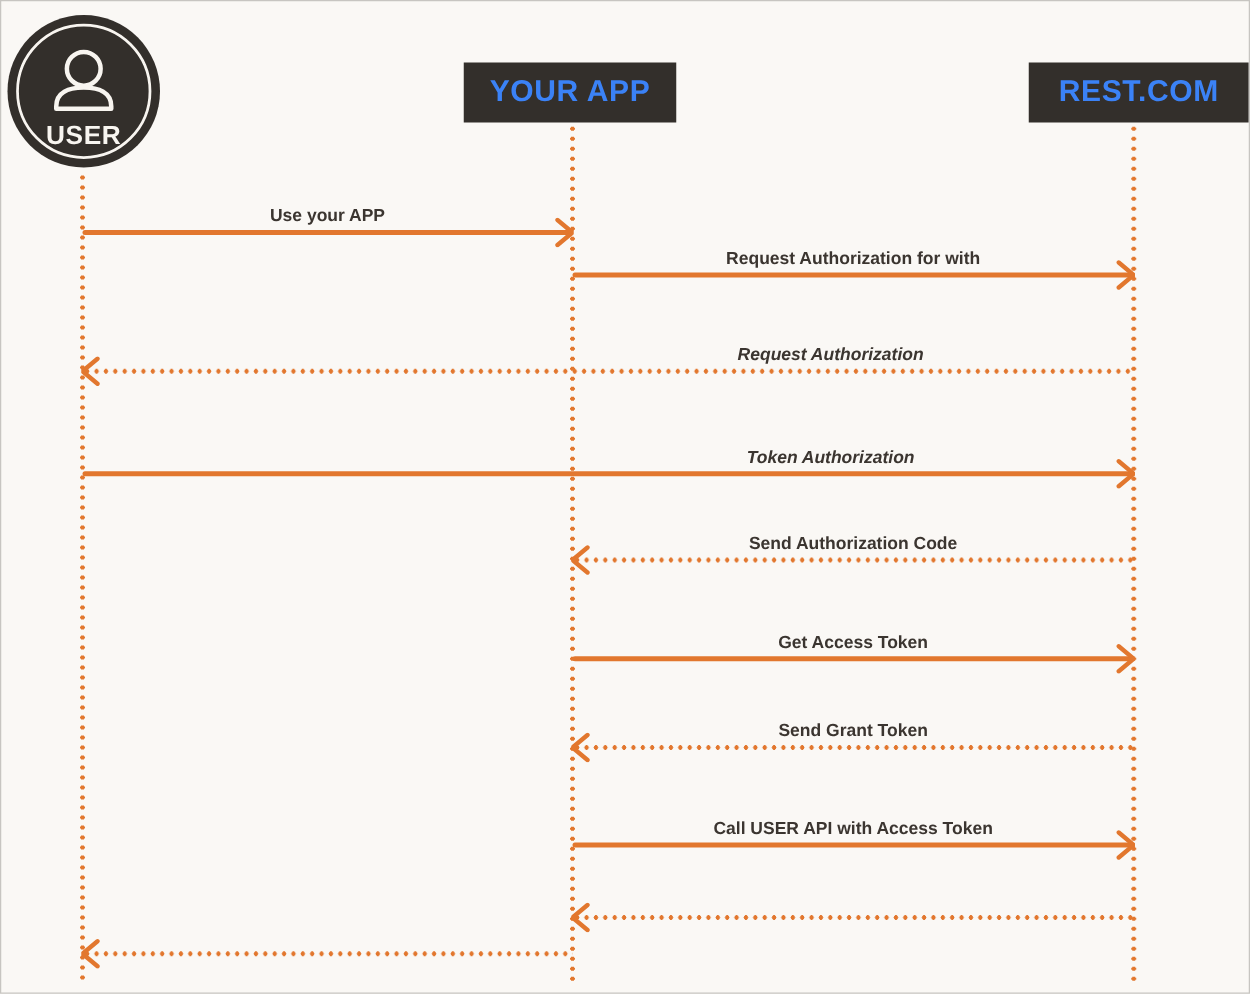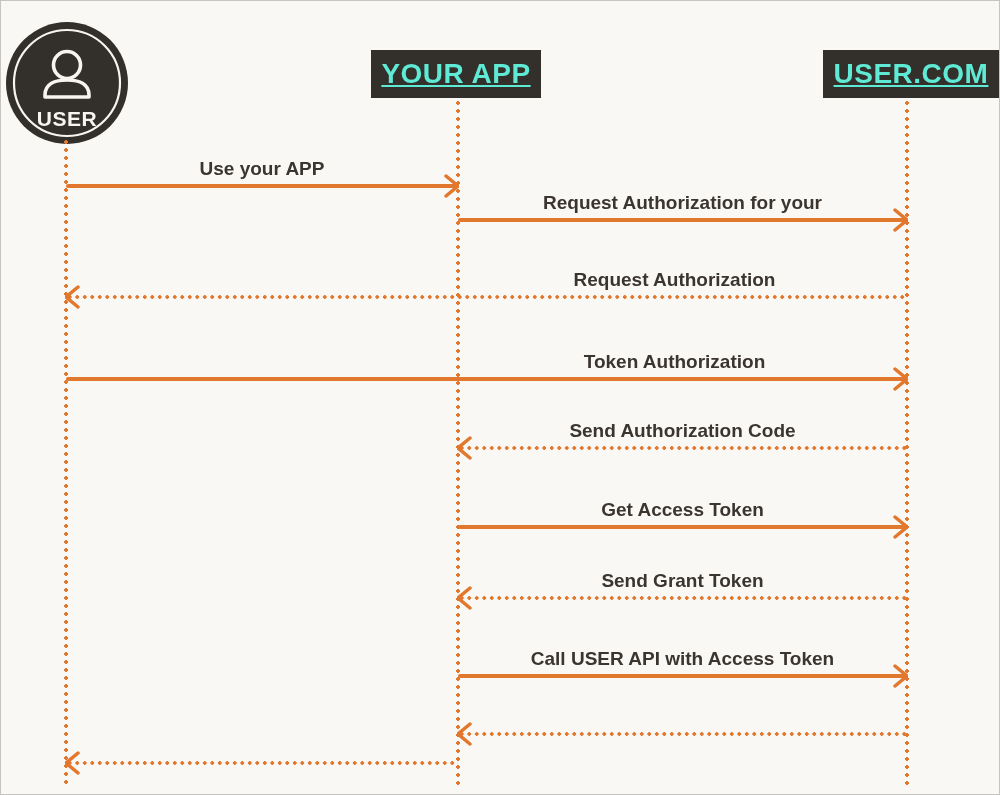--- a/index.html
+++ b/index.html
@@ -13,33 +13,32 @@
     border: 1px solid #c7c5c1;
     overflow: hidden;
   }
 
   
   .actor-box {
     position: absolute;
     top: 49px;
     height: 48px;
     background: #332f2b;
-    color: #5eead4;
+    color: #3b82f6;
     display: flex;
     align-items: center;
     justify-content: center;
-    font-size: 28px;
+    font-size: 24px;
     font-weight: 700;
     letter-spacing: 0.5px;
-    text-decoration: underline;
   }
   .actor-circle {
     position: absolute;
     left: 4px;
-    top: 20px;
+    top: 10px;
     width: 124px;
     height: 124px;
   }
   .actor-circle .circle-label {
     position: absolute;
     left: 0;
     top: 86px;
     width: 100%;
     text-align: center;
     color: #f8f5f0;
@@ -73,25 +72,25 @@
     background-repeat: repeat-x;
     background-position: left center;
   }
   .msg-label {
     position: absolute;
     left: 0;
     right: 0;
     bottom: 6px;
     text-align: center;
     color: #3b3530;
-    font-size: 19px;
+    font-size: 14px;
     font-weight: 700;
     white-space: nowrap;
   }
-  .msg-label.right-span { left: 384px; right: auto; width: 449px; }
+  .msg-label.right-span { left: 374px; right: auto; width: 449px; font-style: italic; }
   .arrowhead {
     position: absolute;
     top: -12px;
     width: 16px;
     height: 24px;
   }
   .arrowhead.right { right: -1px; }
   .arrowhead.left  { left: -1px; }
 </style>
 </head>
@@ -107,37 +106,37 @@
       <path d="M40 74 c0 -11 10 -15 22 -15 c12 0 22 4 22 15 v2 h-44 z" fill="none" stroke="#f8f5f0" stroke-width="3.6" stroke-linejoin="round"></path>
     </svg>
     <div class="circle-label">USER</div>
   </div>
 
   <div class="actor-box" style="left:370px; width:170px;">
     <span>YOUR APP</span>
   </div>
 
   <div class="actor-box" style="left:822px; width:176px;">
-    <span>USER.COM</span>
+    <span>REST.COM</span>
   </div>
 
   <div class="lifeline" style="left:63px;  top:137px; height:648px;"></div>
   <div class="lifeline" style="left:455px; top:98px;  height:687px;"></div>
   <div class="lifeline" style="left:904px; top:98px;  height:687px;"></div>
 
   <div class="msg" style="left:65px; top:185px; width:392px;">
     <div class="msg-label">Use your APP</div>
     <div class="msg-line solid"></div>
     <svg class="arrowhead right" viewBox="0 0 16 24">
       <path d="M3 2 L15 12 L3 22" fill="none" stroke="#e2772e" stroke-width="3.5" stroke-linecap="round" stroke-linejoin="round"></path>
     </svg>
   </div>
 
   <div class="msg" style="left:457px; top:219px; width:449px;">
-    <div class="msg-label">Request Authorization for your</div>
+    <div class="msg-label">Request Authorization for with</div>
     <div class="msg-line solid"></div>
     <svg class="arrowhead right" viewBox="0 0 16 24">
       <path d="M3 2 L15 12 L3 22" fill="none" stroke="#e2772e" stroke-width="3.5" stroke-linecap="round" stroke-linejoin="round"></path>
     </svg>
   </div>
 
   <div class="msg" style="left:65px; top:296px; width:841px;">
     <div class="msg-label right-span">Request Authorization</div>
     <div class="msg-line dotted"></div>
     <svg class="arrowhead left" viewBox="0 0 16 24">

